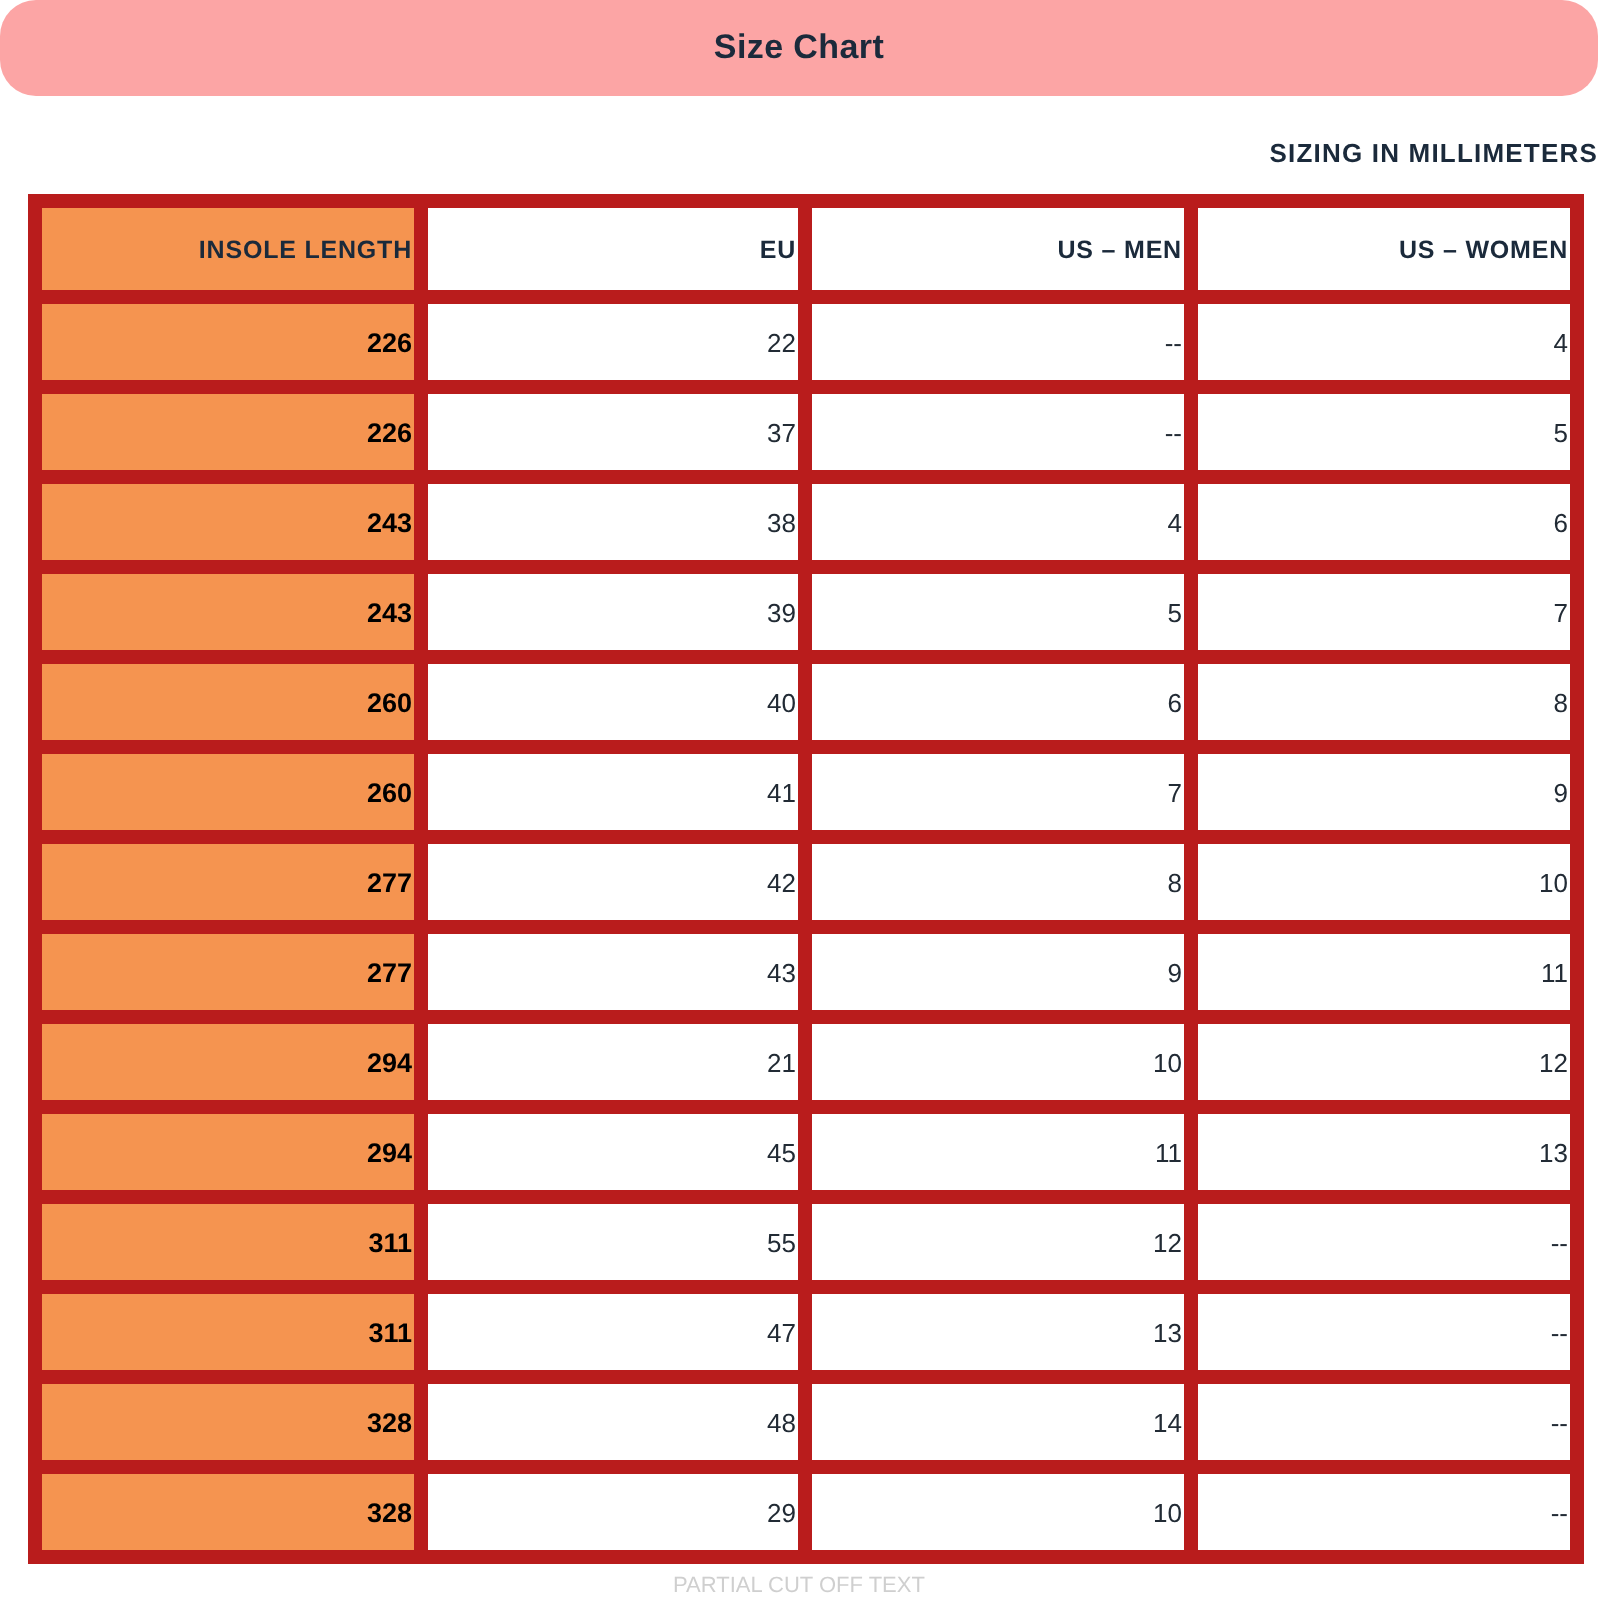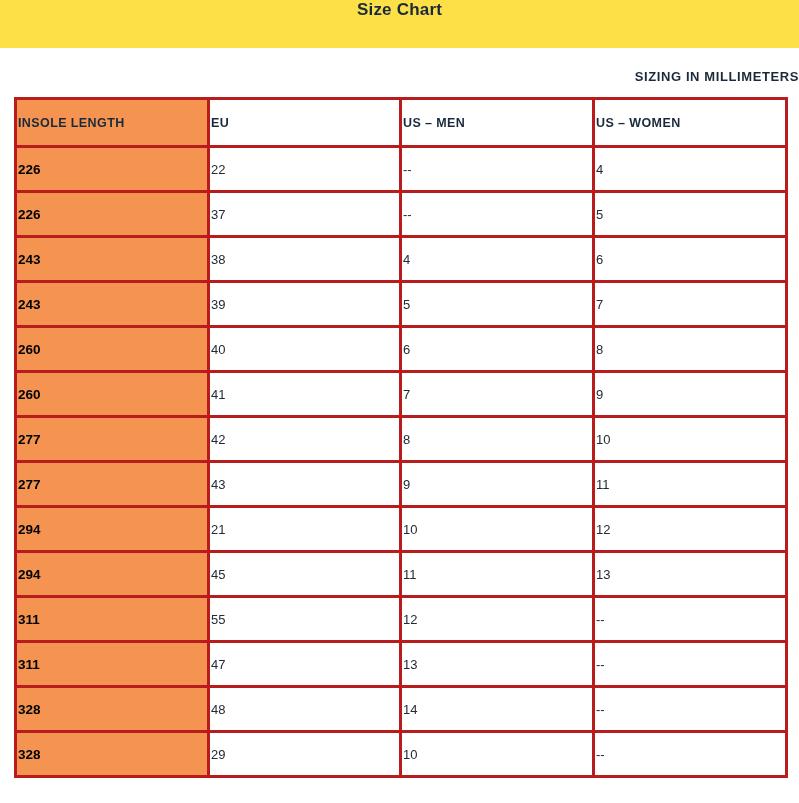--- a/index.html
+++ b/index.html
@@ -15,23 +15,25 @@
   }
   .page {
     width: 799px;
     height: 803px;
     position: relative;
     background: #ffffff;
     box-sizing: border-box;
   }
   .title-bar {
     height: 48px;
-    background: #fde047;
+    background: #fca5a5;
     display: flex;
+    align-items: center;
     justify-content: center;
+    border-radius: 18px;
   }
   .title-bar .title-text {
     color: #1b2a3b;
     font-size: 17px;
     font-weight: bold;
     letter-spacing: 0.2px;
   }
   .subtitle {
     text-align: right;
     font-size: 13px;
@@ -45,23 +47,23 @@
     padding: 0 14px;
     box-sizing: border-box;
   }
   table.size-table {
     width: 771px;
     border-collapse: collapse;
     table-layout: fixed;
   }
   table.size-table th,
   table.size-table td {
-    border: 3px solid #b91c1c;
+    border: 7px solid #b91c1c;
     height: 45px;
-    text-align: left;
+    text-align: right;
     vertical-align: middle;
     font-size: 13px;
     color: #222b35;
     box-sizing: border-box;
   }
   table.size-table col.c1 { width: 193px; }
   table.size-table col.c2 { width: 192px; }
   table.size-table col.c3 { width: 193px; }
   table.size-table col.c4 { width: 193px; }
 
@@ -203,14 +205,15 @@
         <tr>
           <td class="hl">328</td>
           <td>29</td>
           <td>10</td>
           <td>--</td>
         </tr>
       </tbody>
     </table>
   </div>
 
+  <div class="footer-ghost">PARTIAL CUT OFF TEXT</div>
 
 </div>
 
 </body></html>

